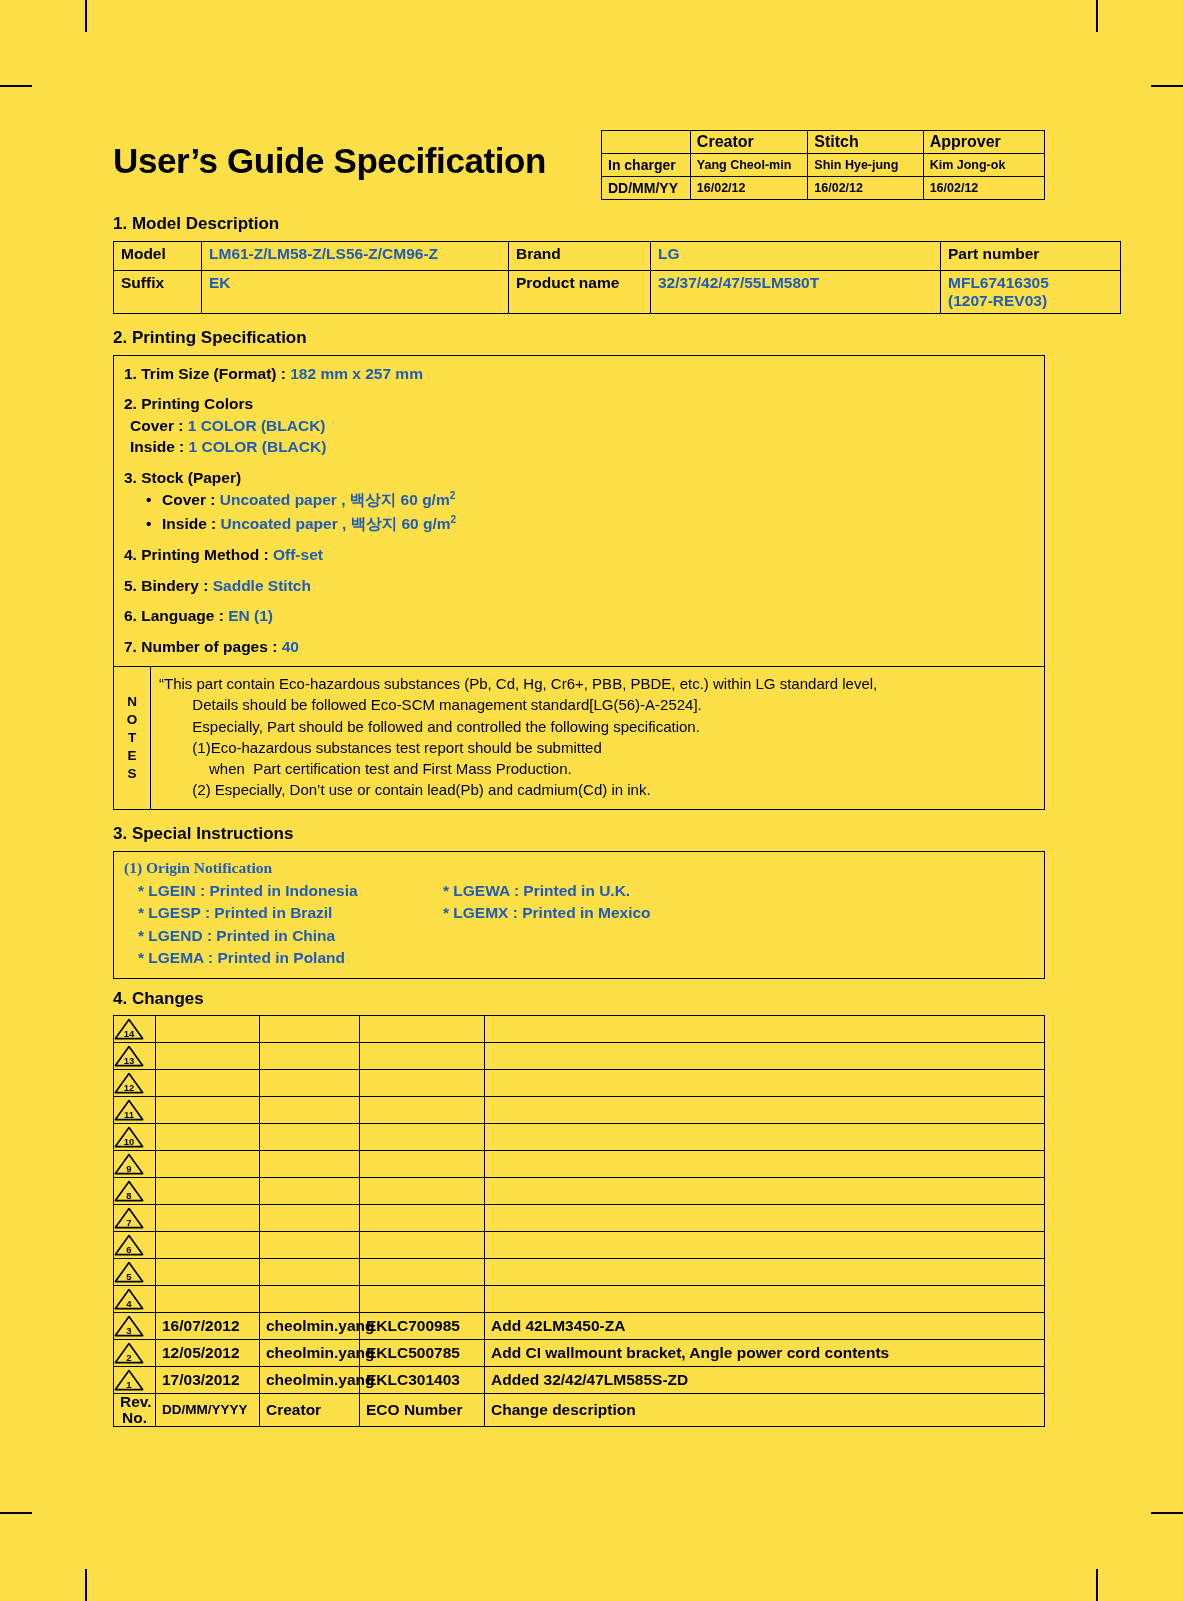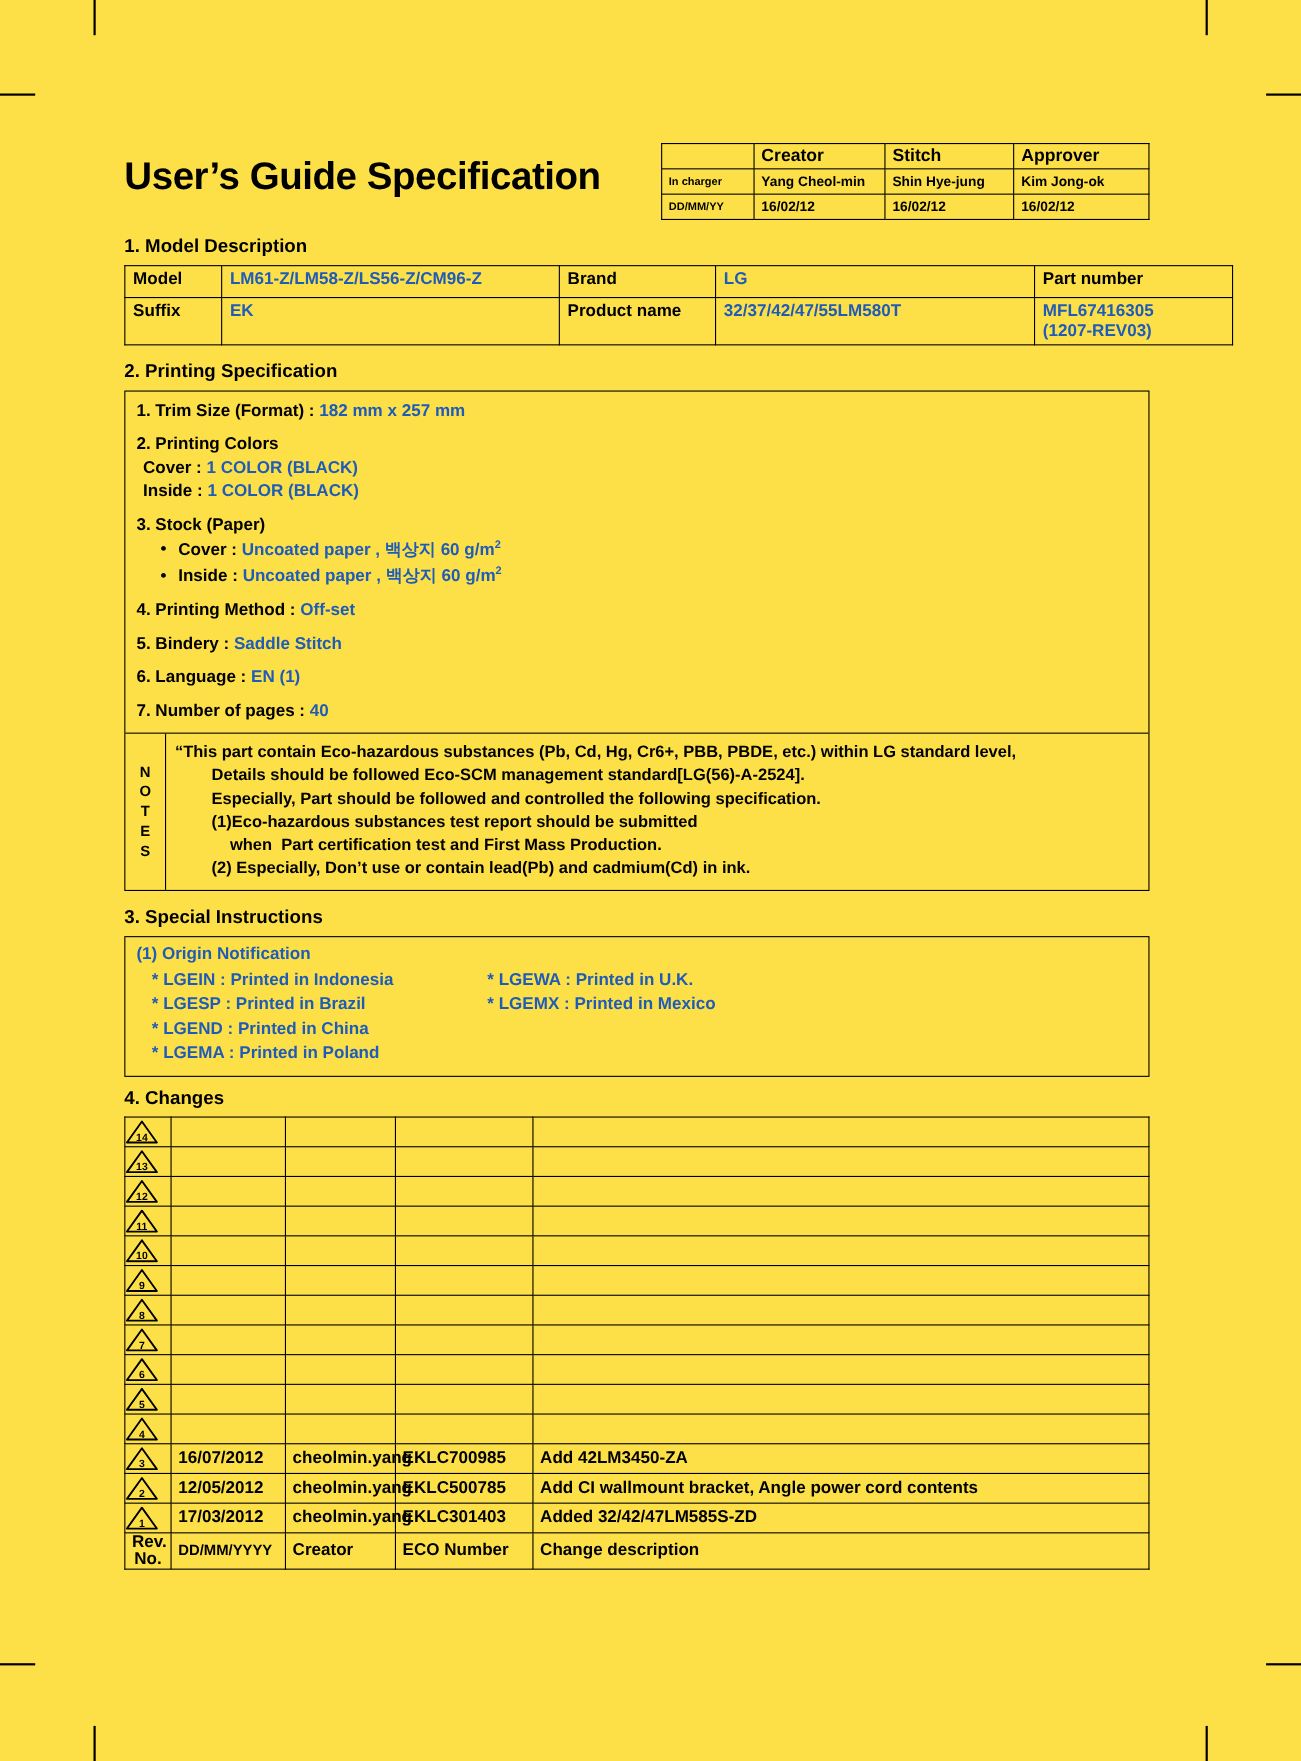--- a/index.html
+++ b/index.html
@@ -56,21 +56,21 @@
   table.signoff td, table.signoff th {
     border: 1.5px solid #000;
     font-size: 15px;
     font-weight: bold;
     padding: 1px 6px;
     text-align: left;
     vertical-align: middle;
     height: 20px;
   }
   table.signoff th { font-size: 16px; }
-  table.signoff td.lbl { font-size: 10px; }
+  table.signoff td.lbl { font-size: 14px; }
   table.signoff td.val { font-size: 12.5px; }
   table.signoff .c0 { width: 78px; }
   table.signoff .c1 { width: 122px; }
   table.signoff .c2 { width: 122px; }
   table.signoff .c3 { width: 122px; }
 
   
   .sec-heading {
     font-size: 17px;
     font-weight: bold;
@@ -147,37 +147,38 @@
     line-height: 1.32;
     padding: 5px 0;
     box-sizing: border-box;
   }
   .notes-body {
     flex: 1;
     padding: 6px 8px 8px 8px;
   }
   .note-l {
     font-size: 15px;
-    font-weight: bold;
+    font-weight: normal;
     line-height: 1.42;
     white-space: pre;
   }
 
   
   .si-box {
     border: 1.5px solid #000;
     width: 932px;
     box-sizing: border-box;
     padding: 7px 0 8px 10px;
   }
   .si-title {
     font-size: 15.5px;
     font-weight: bold;
     color: #1F5CB8;
     margin-bottom: 3px;
+    font-family: Liberation Serif, serif;
   }
   .si-row {
     display: flex;
     font-size: 15.5px;
     font-weight: bold;
     color: #1F5CB8;
     margin-left: 14px;
     line-height: 1.45;
   }
   .si-c1 { width: 305px; flex: 0 0 305px; }

